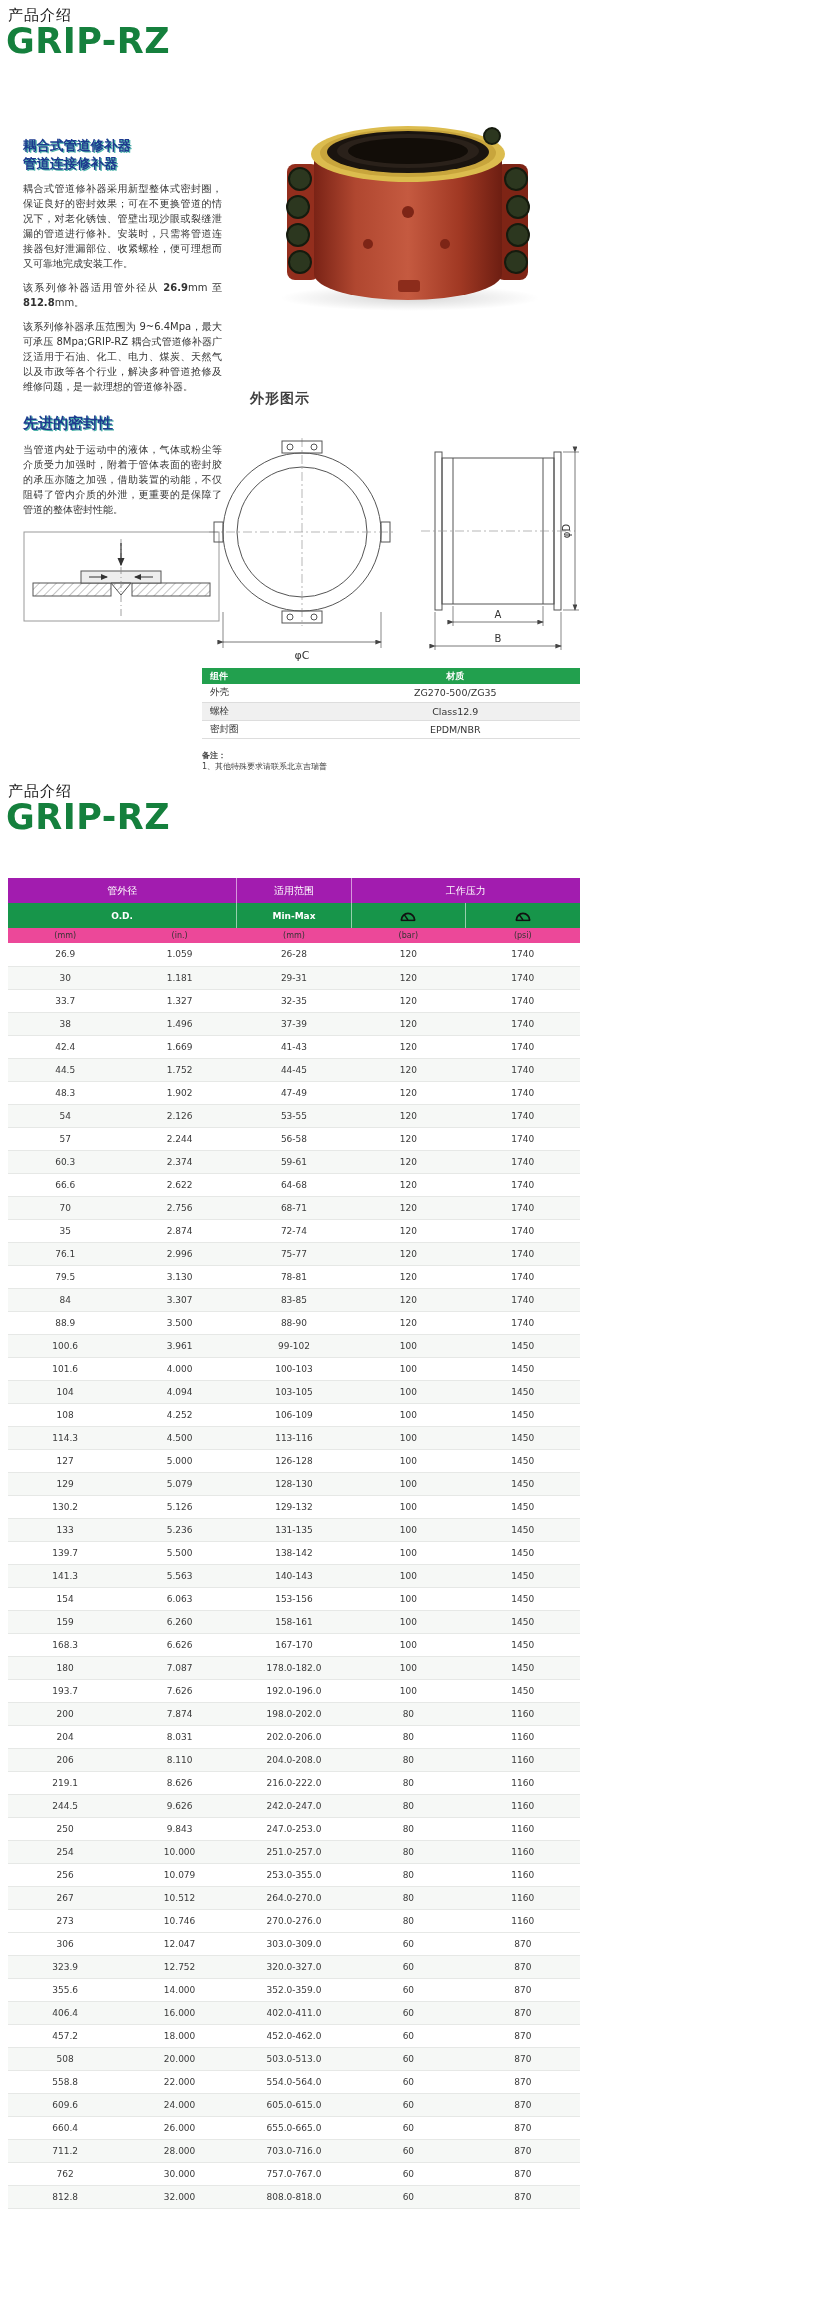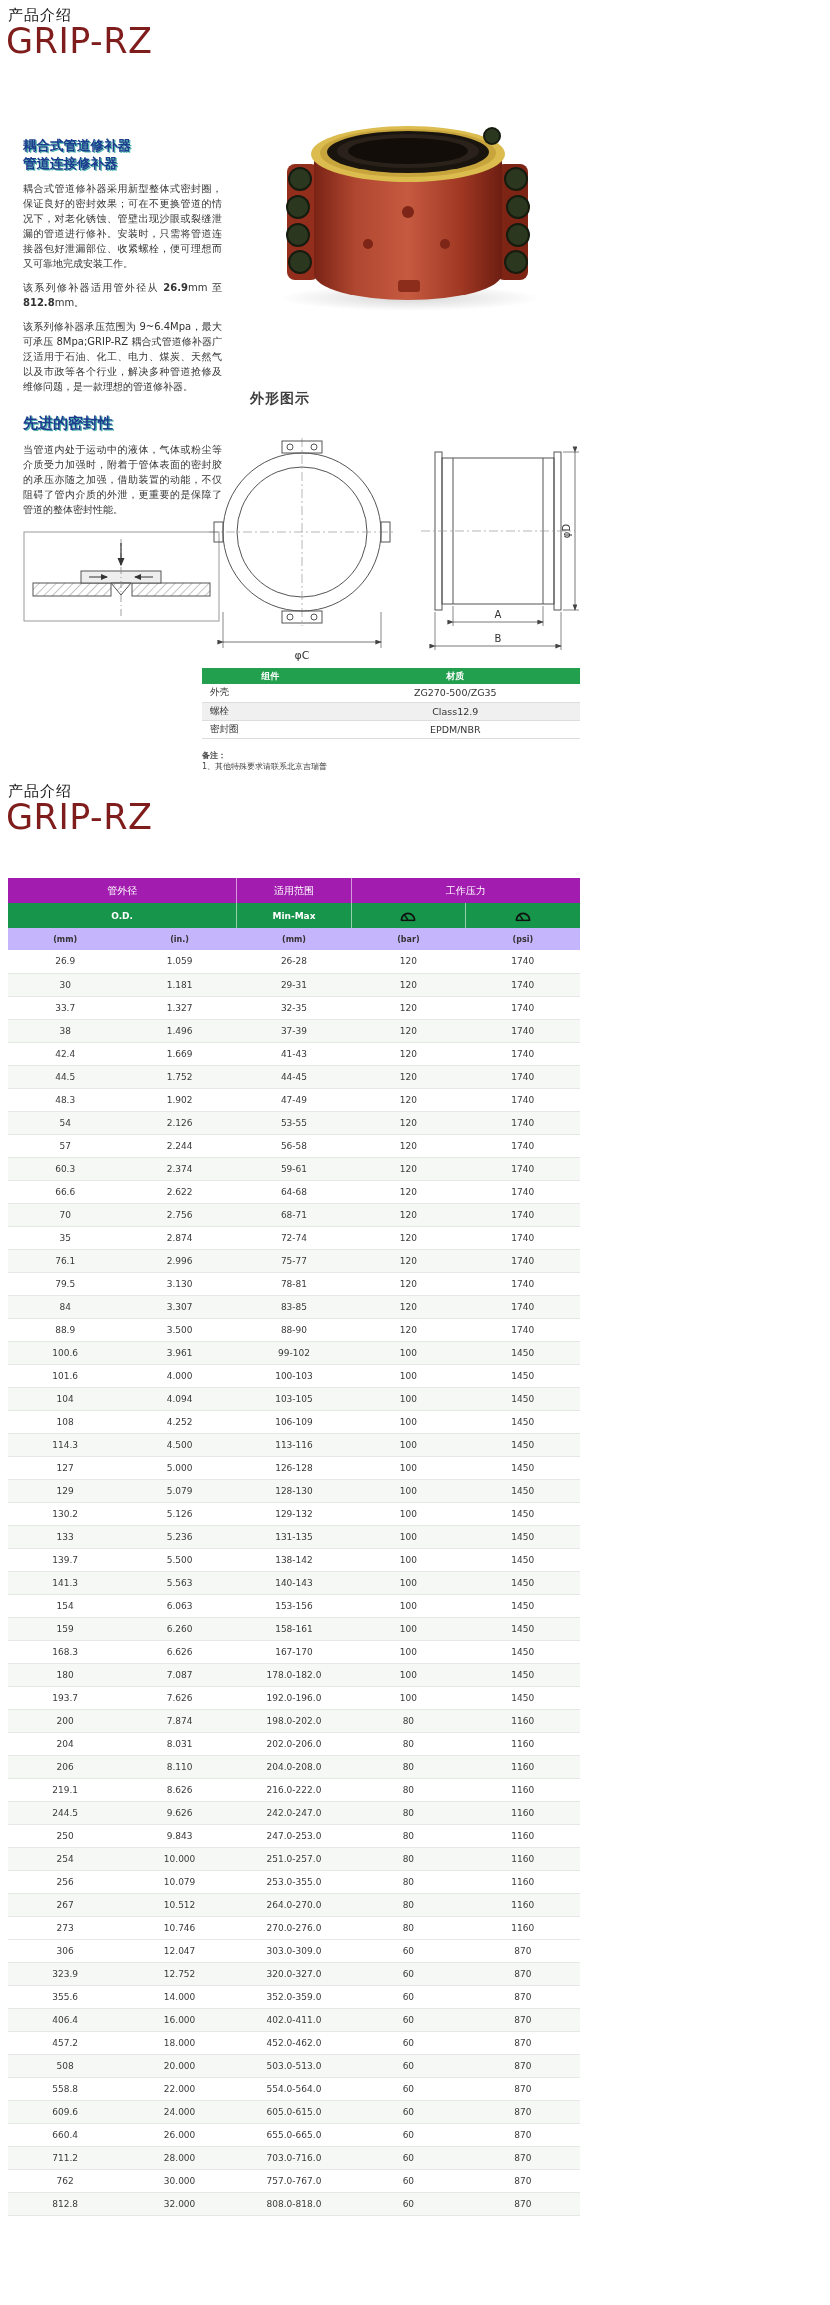--- a/index.html
+++ b/index.html
@@ -1,56 +1,56 @@
 <!DOCTYPE html>
 <html><head>
 <meta charset="utf-8">
 <style>
   *{margin:0;padding:0;box-sizing:border-box}
   html,body{background:#fff}
   body{font-family:"DejaVu Sans","Liberation Sans",sans-serif}
   #page{position:relative;width:830px;height:2305px;background:#fff;overflow:hidden}
 
   .kicker{position:absolute;font-size:15px;color:#1a1a1a;letter-spacing:1px}
-  .brand{position:absolute;font-size:35px;font-weight:normal;color:#7f1d1d;letter-spacing:.5px;line-height:1.1}
+  .brand{position:absolute;font-size:35px;font-weight:bold;color:#15803d;letter-spacing:.5px;line-height:1.1}
 
   .left-col{position:absolute;left:23px;top:136px;width:199px}
   .subtitle-line{font-size:13.5px;font-weight:bold;color:#1c3a8e;line-height:18px;
     text-shadow:1.3px .8px 0 rgba(47,167,155,.85)}
   .body-para{font-size:10px;line-height:15px;color:#333;text-align:justify;margin-top:9px}
   .sealing-title{margin-top:20px;font-size:15px;font-weight:bold;color:#1c3a8e;
     text-shadow:1.3px .8px 0 rgba(47,167,155,.85)}
   .seal-diagram-wrap{margin-top:14px}
 
   .photo-wrap{position:absolute;left:240px;top:84px;width:335px;height:235px}
   .outline-title{position:absolute;left:250px;top:390px;font-size:14px;font-weight:bold;color:#404040;letter-spacing:1px}
   .drawings{position:absolute;left:205px;top:420px;display:flex;gap:8px}
 
   table.materials{position:absolute;left:202px;top:668px;width:378px;border-collapse:collapse}
   table.materials th{background:#22a04e;color:#fff;font-size:9px;font-weight:bold;height:16px}
-  table.materials th.c1{text-align:center;padding-left:8px;width:34%}
+  table.materials th.c1{text-align:left;padding-left:8px;width:34%}
   table.materials td{font-size:9.5px;color:#333;height:18px;border-bottom:1px solid #ddd;background:#fff}
   table.materials td.c1{padding-left:8px}
   table.materials td.c2{text-align:center}
   table.materials tr.shade td{background:#f0f0f0}
 
   .notes{position:absolute;left:202px;top:750px;font-size:8px;color:#444;line-height:11px}
   .notes .nt{font-weight:bold}
 
   .page2{position:absolute;left:0;top:782px;width:830px;height:1523px}
   .spec-wrap{position:absolute;left:8px;top:96px;width:572px}
   table.spec{width:572px;border-collapse:collapse;table-layout:fixed}
   table.spec col{width:20%}
   table.spec tr.h1 th{background:#a21caf;color:#fff;font-size:10px;height:25px;font-weight:normal;
     border-left:1px solid rgba(255,255,255,.55)}
   table.spec tr.h1 th:first-child{border-left:none}
   table.spec tr.h2 th{background:#17954a;color:#fff;font-size:9px;height:25px;font-weight:bold;
     border-left:1px solid rgba(255,255,255,.55)}
   table.spec tr.h2 th:first-child{border-left:none}
-  table.spec tr.h3 th{background:#c4b5fd;color:#333;font-size:8px;height:22px;font-weight:bold}
+  table.spec tr.h3 th{background:#ec4899;color:#333;font-size:8px;height:15px;font-weight:normal}
   table.spec td{font-size:9px;color:#3a3a3a;text-align:center;height:23px;border-bottom:1px solid #e6e8e6;background:#fff}
   table.spec tr.alt td{background:#f6f8f6}
   .gauge{display:inline-block;vertical-align:middle}
 </style>
 </head>
 <body>
 
 <div id="page">
 
   <div class="kicker" style="left:8px;top:6px">产品介绍</div>

